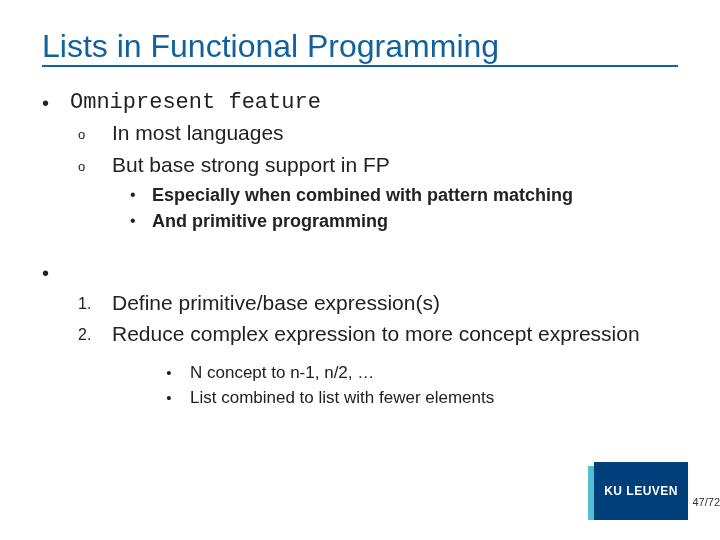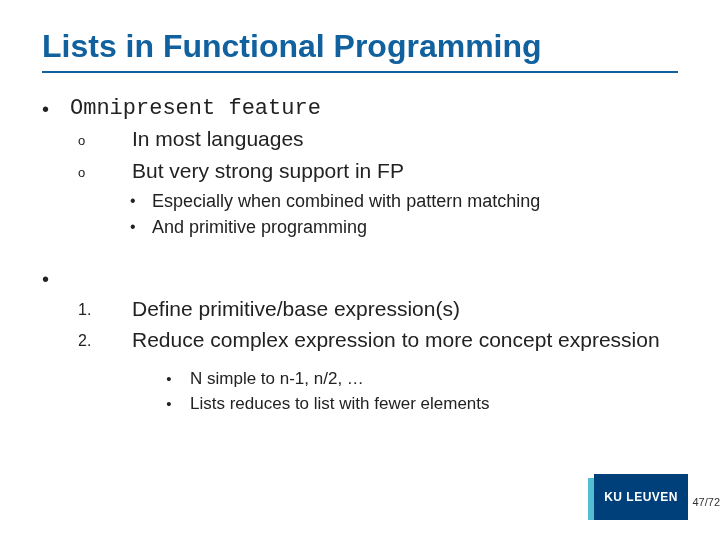--- a/index.html
+++ b/index.html
@@ -10,23 +10,22 @@
       font-family: Arial, Helvetica, sans-serif;
       position: relative;
       overflow: hidden;
     }
     .slide {
       padding: 28px 42px 0 42px;
     }
     .title {
       font-size: 32px;
       color: #11619e;
-      font-weight: 700;
+      font-weight: 400;
       border-bottom: 2px solid #11619e;
-      padding-bottom: 6px;
       margin-bottom: 22px;
     }
     .content {
       color: #222;
     }
     .l0 {
       font-size: 22px;
     }
     .l0-item {
       display: flex;
@@ -57,38 +56,38 @@
       font-size: 13px;
       line-height: 28px;
       padding-top: 2px;
     }
     .l1-item .marker.num {
       font-size: 16px;
       padding-top: 1px;
     }
     .l1-item .txt {
       line-height: 28px;
-      margin-left: 20px;
     }
     .l2 {
       margin-left: 88px;
       font-size: 18px;
     }
     .l2-item {
       display: flex;
       margin-bottom: 2px;
     }
     .l2-item .bullet {
       width: 22px;
       flex-shrink: 0;
       font-size: 16px;
       line-height: 24px;
     }
     .l2-item .txt {
       line-height: 24px;
+      font-weight: bold;
     }
     .l3 {
       margin-left: 106px;
       font-size: 17px;
     }
     .l3-item {
       display: flex;
       margin-bottom: 2px;
     }
     .l3-item .bullet {
@@ -114,21 +113,21 @@
     }
     .logo {
       position: absolute;
       right: 32px;
       bottom: 20px;
       background: #00407a;
       color: #fff;
       font-size: 12px;
       font-weight: bold;
       letter-spacing: 0.5px;
-      padding: 16px 10px;
+      padding: 22px 10px;
     }
     .logo::before {
       content: "";
       position: absolute;
       left: -6px;
       top: 4px;
       width: 6px;
       height: calc(100% - 4px);
       background: #52bfd3;
     }
@@ -148,21 +147,21 @@
       </div>
     </div>
 
     <div class="l1">
       <div class="l1-item">
         <span class="marker">o</span>
         <span class="txt">In most languages</span>
       </div>
       <div class="l1-item">
         <span class="marker">o</span>
-        <span class="txt">But very strong support in FP</span>
+        <span class="txt">But base strong support in FP</span>
       </div>
     </div>
 
     <div class="l2">
       <div class="l2-item">
         <span class="bullet">•</span>
         <span class="txt">Especially when combined with pattern matching</span>
       </div>
       <div class="l2-item">
         <span class="bullet">•</span>
@@ -187,25 +186,25 @@
         <span class="marker num">2.</span>
         <span class="txt">Reduce complex expression to more concept expression</span>
       </div>
     </div>
 
     <div class="gap-sm"></div>
 
     <div class="l3">
       <div class="l3-item">
         <span class="bullet">•</span>
-        <span class="txt">N simple to n-1, n/2, …</span>
+        <span class="txt">N concept to n-1, n/2, …</span>
       </div>
       <div class="l3-item">
         <span class="bullet">•</span>
-        <span class="txt">Lists reduces to list with fewer elements</span>
+        <span class="txt">List combined to list with fewer elements</span>
       </div>
     </div>
 
   </div>
 </div>
 
 <div class="pagenum">47/72</div>
 <div class="logo">KU LEUVEN</div>
 
 </body></html>

